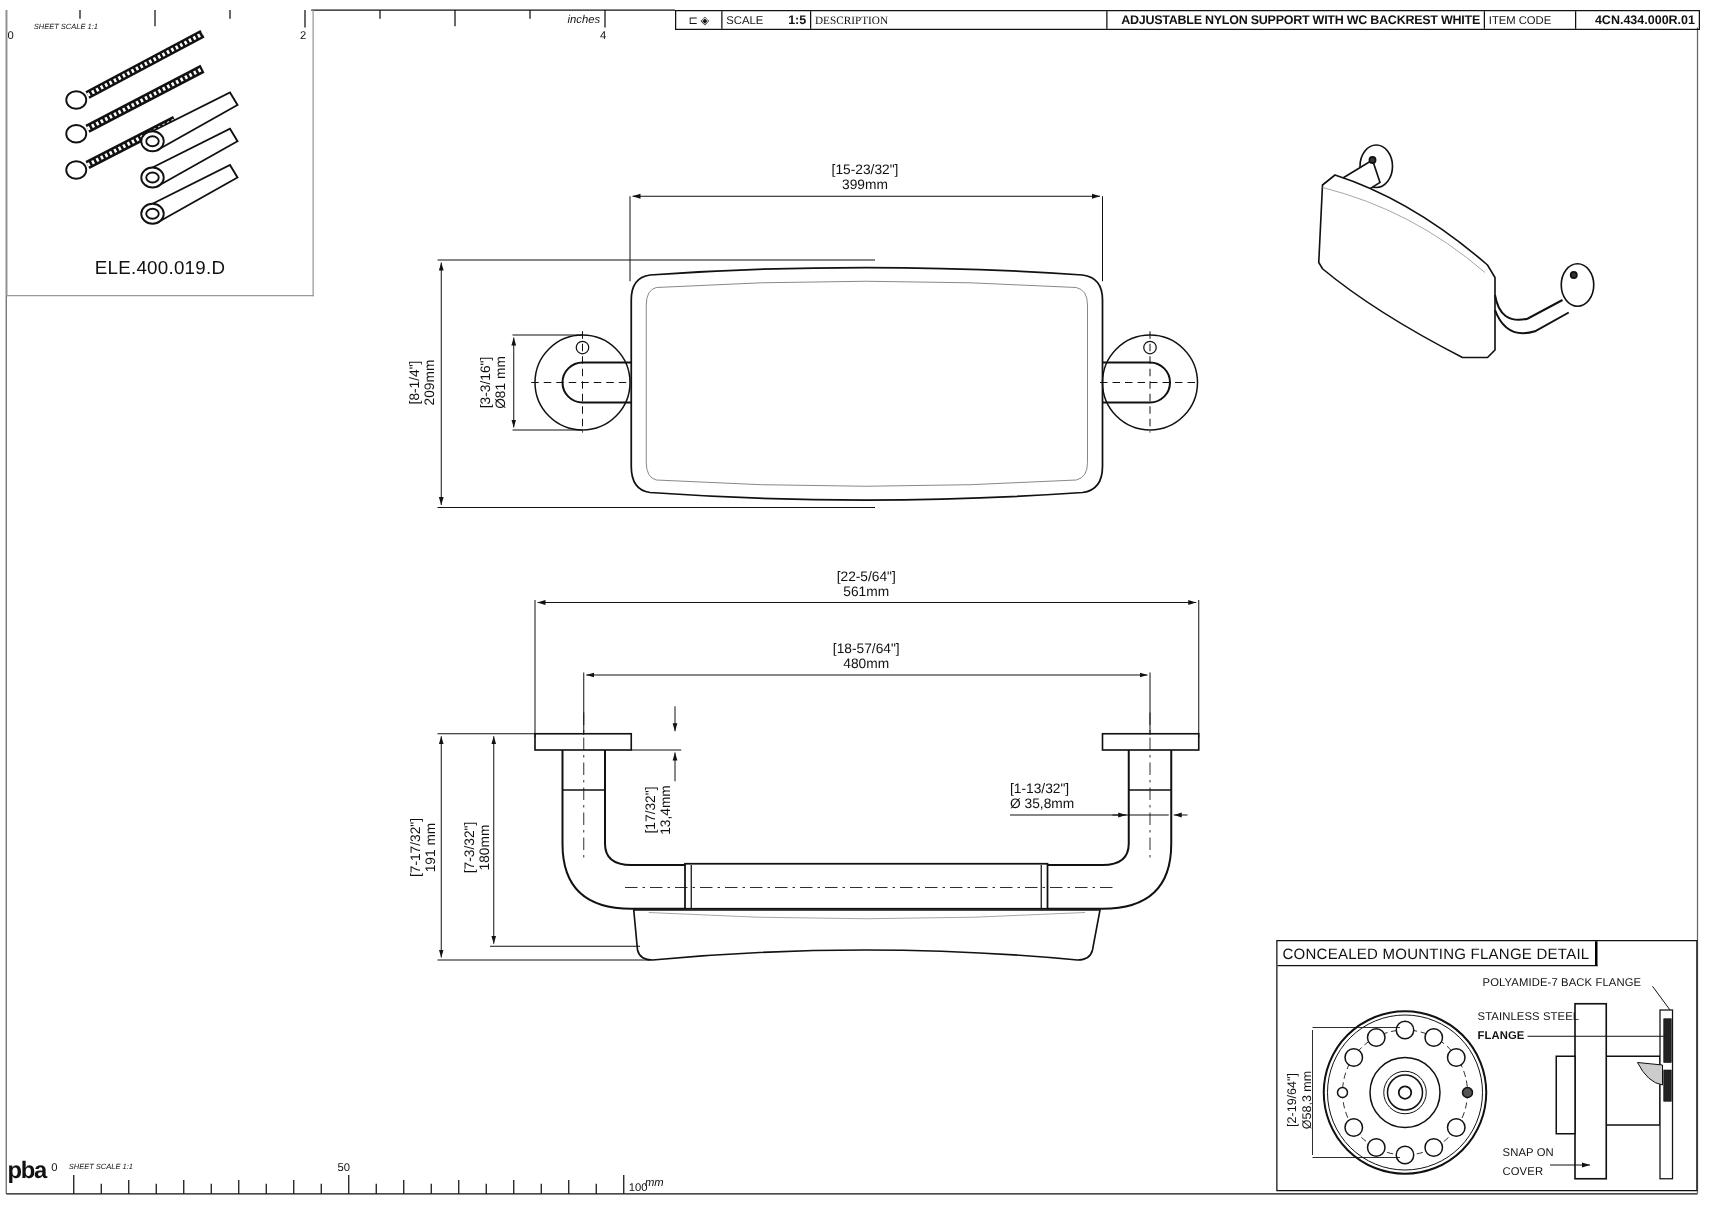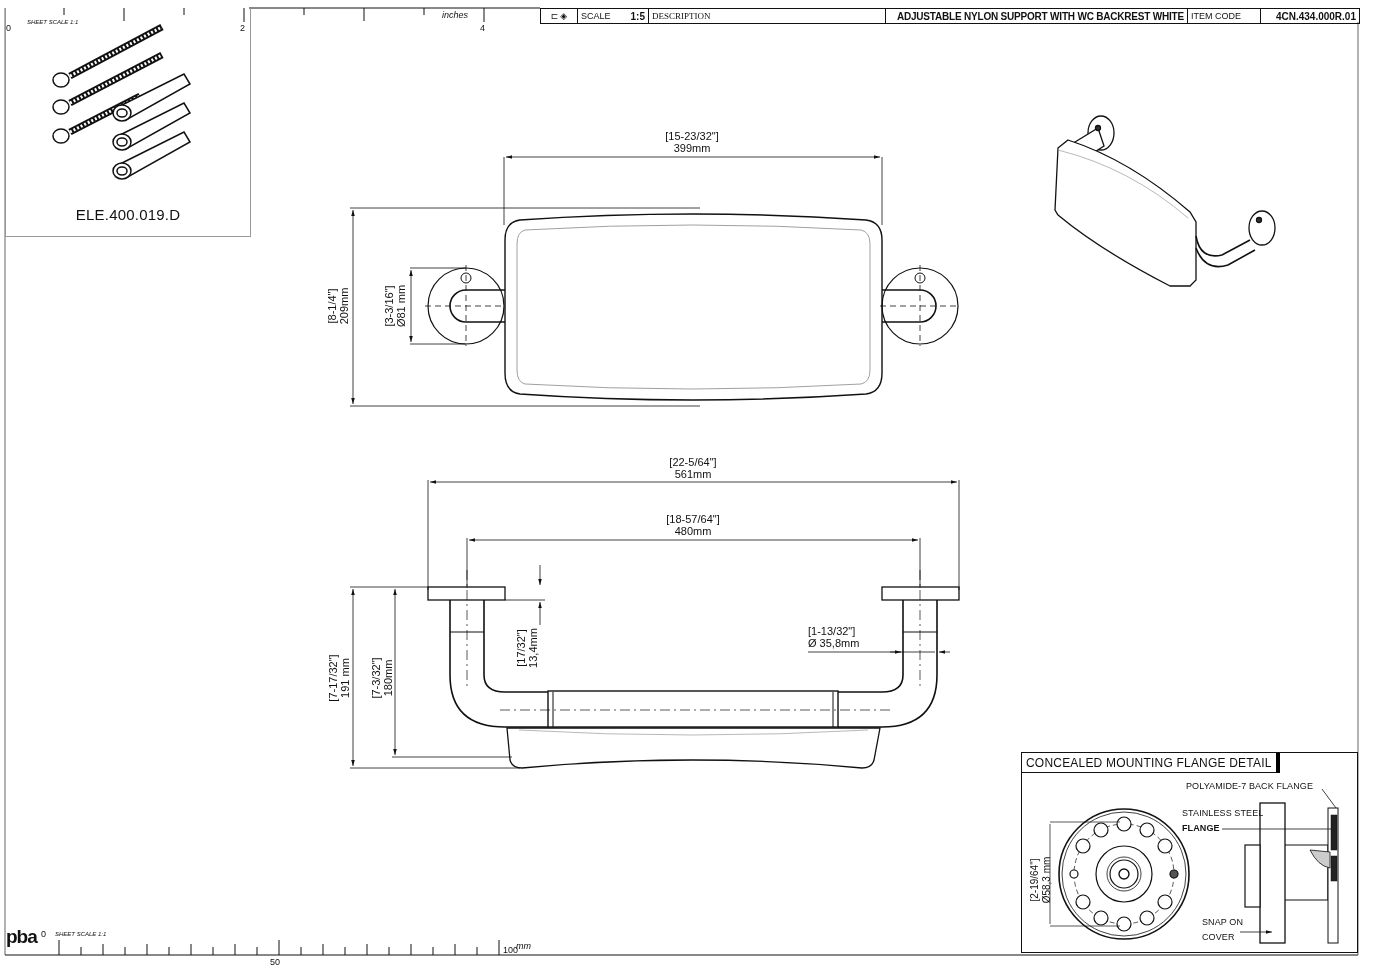--- a/index.html
+++ b/index.html
@@ -15,21 +15,21 @@
   .tb-desc { font-weight:bold; font-size:10px; flex:1; justify-content:flex-end; letter-spacing:-0.2px; }
   .tb-code-label { font-size:9px; width:66px; }
   .tb-code { font-weight:bold; font-size:10px; width:92px; justify-content:flex-end; }
   .kit-box { position:absolute; left:5px; top:8px; width:244px; height:228px; border:1px solid #999; border-top:none; }
   .kit-label { position:absolute; left:0; width:100%; top:198px; text-align:center; font-size:15px; letter-spacing:0.2px; }
   .sheet-scale { font-size:6px; font-style:italic; position:absolute; }
   .ruler-num { position:absolute; font-size:9px; }
   .dim { position:absolute; font-size:11px; line-height:12px; text-align:center; white-space:nowrap; }
   .dim-v { position:absolute; font-size:11px; line-height:12px; text-align:center; white-space:nowrap; transform:rotate(-90deg); transform-origin:center center; }
   .detail-box { position:absolute; left:1021px; top:752px; width:335px; height:199px; border:1px solid #111; }
-  .detail-title { position:absolute; left:0; top:0; height:19px; border-right:4px solid #000000; border-bottom:1px solid #111; font-size:12px; padding:0 4px; display:flex; align-items:center; letter-spacing:0.2px; }
+  .detail-title { position:absolute; left:0; top:0; height:19px; border-right:2px solid #000000; border-bottom:1px solid #111; font-size:12px; padding:0 4px; display:flex; align-items:center; letter-spacing:0.2px; }
   .callout { position:absolute; font-size:9px; white-space:nowrap; letter-spacing:0.1px; }
   svg { position:absolute; left:0; top:0; }
 </style>
 </head>
 <body>
 
 <svg width="1373" height="968" viewBox="0 0 1373 968">
   <defs>
     <marker id="arr" viewBox="0 0 10 10" refX="10" refY="5" markerWidth="8" markerHeight="8" orient="auto-start-reverse">
       <path d="M0,2 L10,5 L0,8 z" fill="#111"></path>
@@ -252,21 +252,21 @@
   <div class="tb-desc-label">DESCRIPTION</div>
   <div class="tb-desc">ADJUSTABLE NYLON SUPPORT WITH WC BACKREST WHITE</div>
   <div class="tb-code-label">ITEM CODE</div>
   <div class="tb-code">4CN.434.000R.01</div>
 </div>
 
 <div class="ruler-num" style="left:6px; top:23px;">0</div>
 <div class="sheet-scale" style="left:27px; top:19px;">SHEET SCALE 1:1</div>
 <div class="ruler-num" style="left:240px; top:23px;">2</div>
 <div class="ruler-num" style="left:480px; top:23px;">4</div>
-<div class="ruler-num" style="left:442px; top:10px; font-style:italic;">inches</div>
+<div class="ruler-num" style="left:454px; top:10px; font-style:italic;">inches</div>
 
 <div class="kit-box">
   <div class="kit-label">ELE.400.019.D</div>
 </div>
 
 <div class="dim" style="left:640px; top:130px; width:104px;">
   <div>[15-23/32"]</div>
   <div>399mm</div>
 </div>
 <div class="dim-v" style="left:308px; top:294px; width:60px;">
@@ -312,15 +312,15 @@
 </div>
 <div class="callout" style="left:1186px; top:781px;">POLYAMIDE-7 BACK FLANGE</div>
 <div class="callout" style="left:1182px; top:808px;">STAINLESS STEEL</div>
 <div class="callout" style="left:1182px; top:823px;font-weight:bold;">FLANGE</div>
 <div class="callout" style="left:1202px; top:917px;">SNAP ON</div>
 <div class="callout" style="left:1202px; top:932px;">COVER</div>
 
 <div class="abs" style="left:6px; top:926px; font-size:19px; font-weight:bold; letter-spacing:-1px;">pba</div>
 <div class="ruler-num" style="left:41px; top:929px;">0</div>
 <div class="sheet-scale" style="left:55px; top:931px;">SHEET SCALE 1:1</div>
-<div class="ruler-num" style="left:270px; top:957px;">50</div>
+<div class="ruler-num" style="left:270px; top:929px;">50</div>
 <div class="ruler-num" style="left:503px; top:929px;margin-top:16px;">100</div>
 <div class="ruler-num" style="left:516px; top:941px; font-style:italic;">mm</div>
 
 </body></html>

